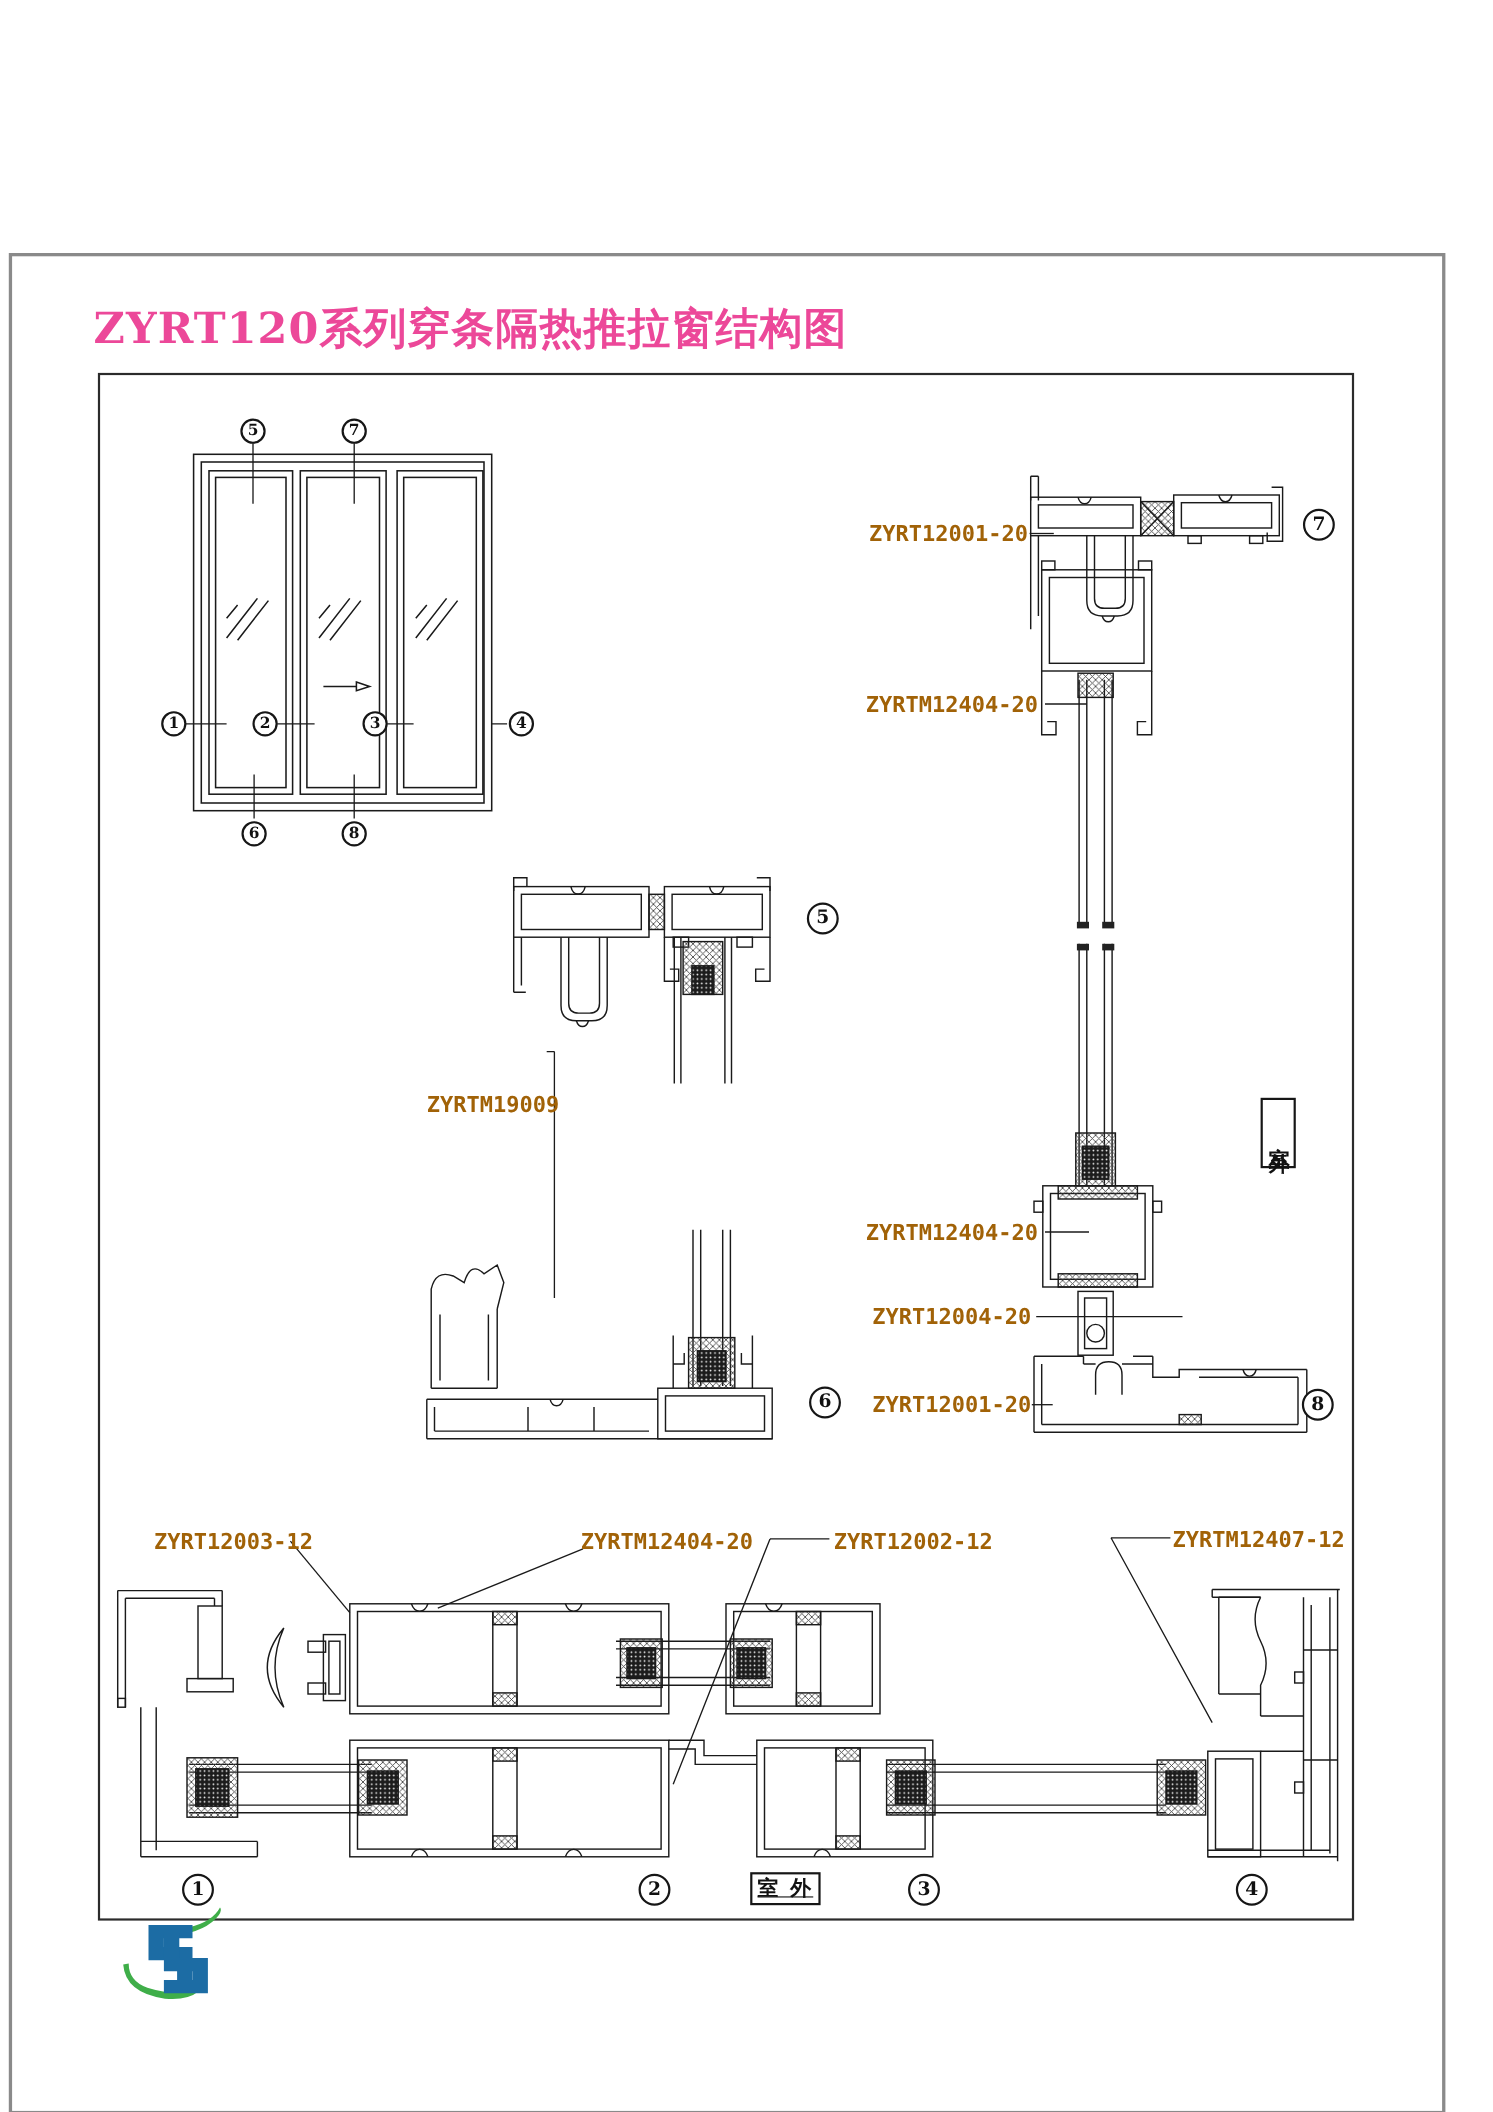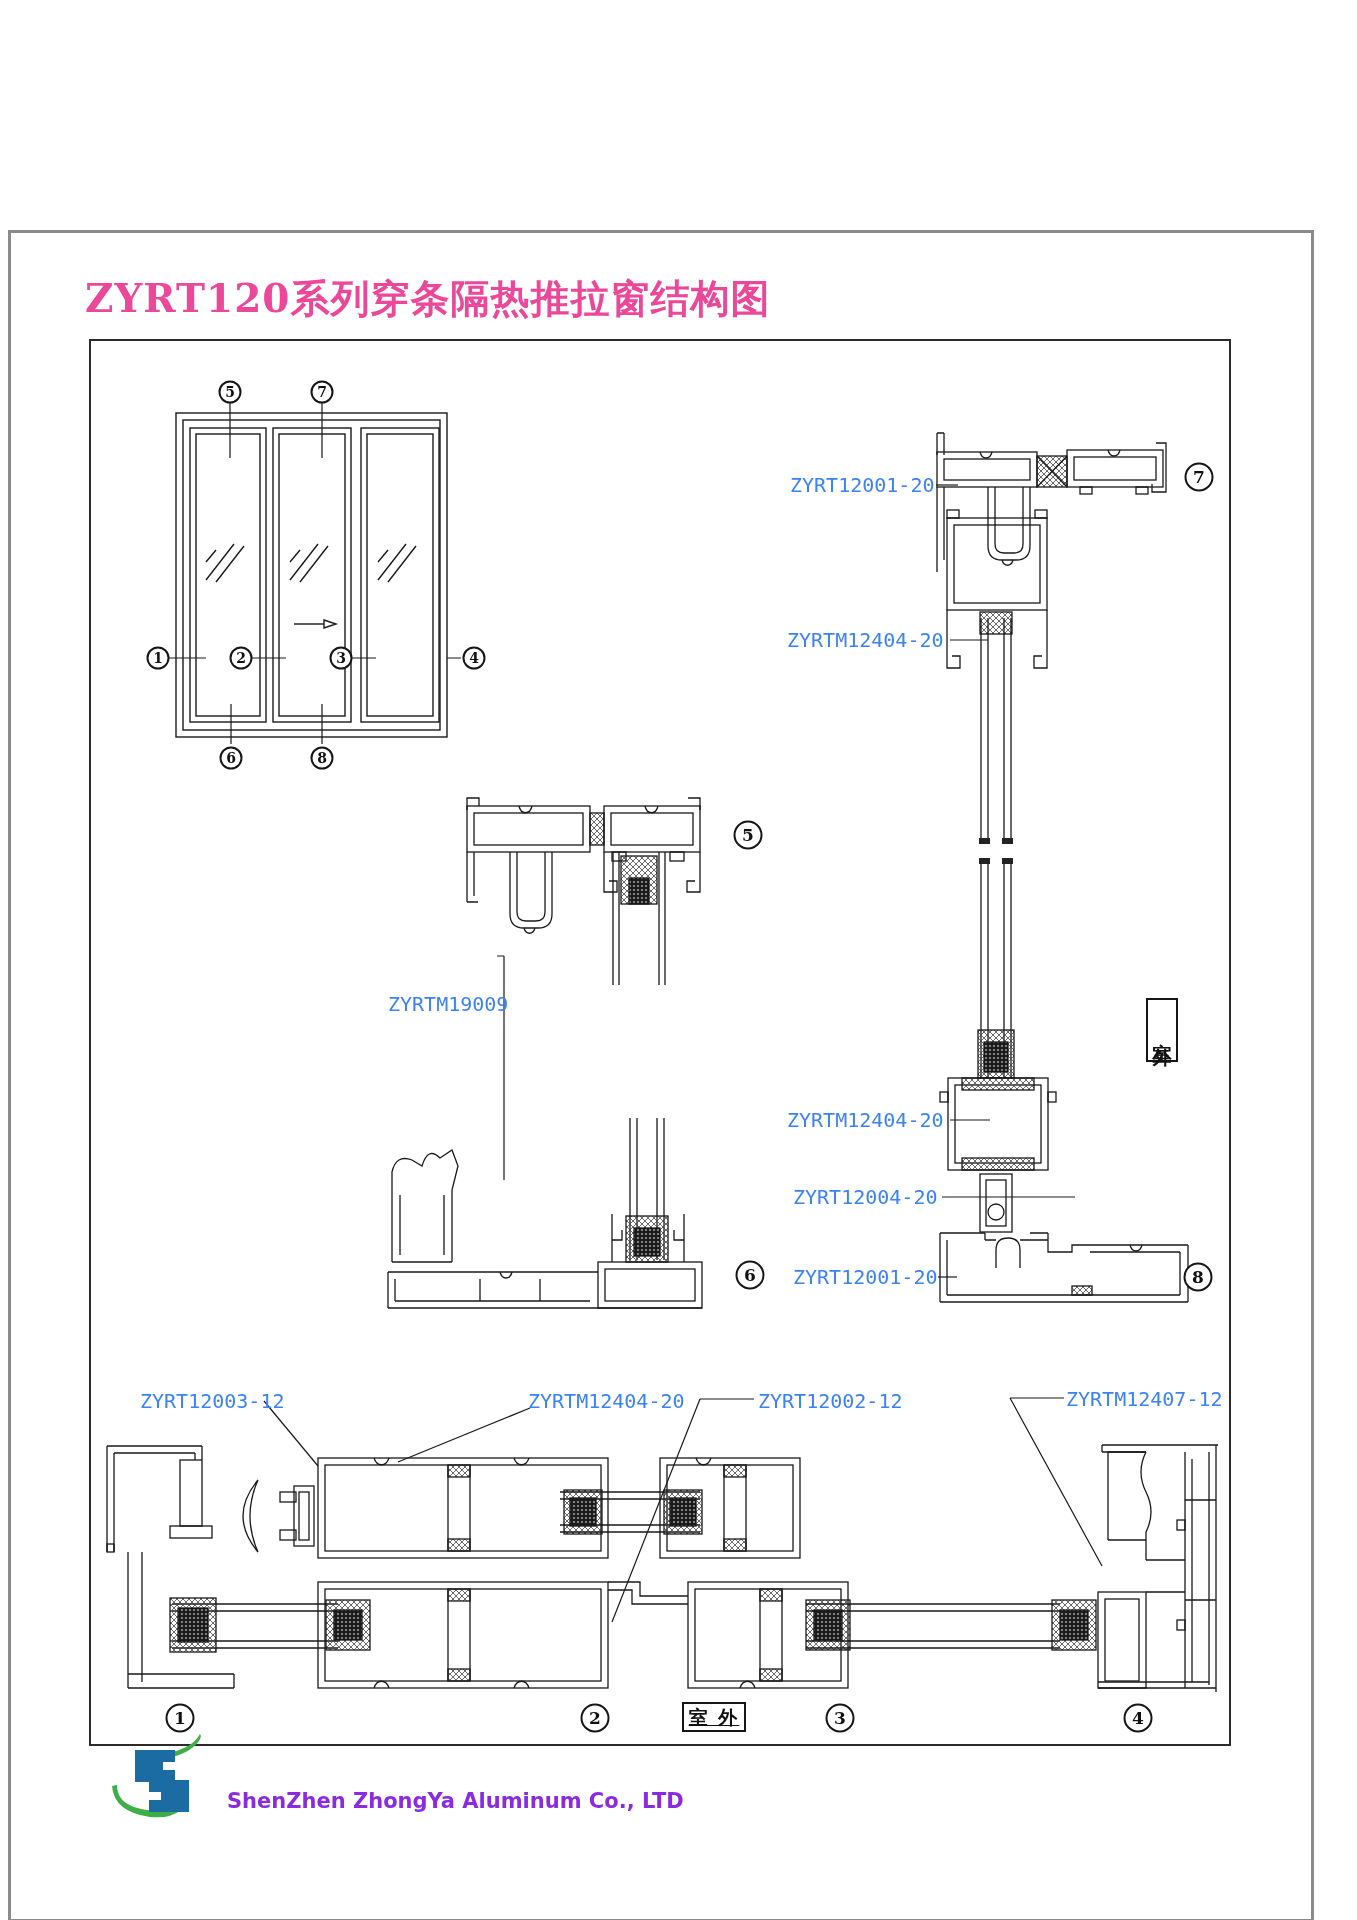--- a/index.html
+++ b/index.html
@@ -7,21 +7,21 @@
          font-family:"Liberation Sans",sans-serif;}
   #outer-border{position:absolute;left:8px;top:230px;width:1300px;height:1686px;
 ns         border:3px solid #8a8a8a;}
   #outer-border{border:3px solid #8a8a8a;}
   #inner-frame{position:absolute;left:89px;top:339px;width:1138px;height:1403px;
          border:2px solid #2b2b2b;}
   #draw-title{position:absolute;left:85px;top:272px;font-family:"DejaVu Serif","Liberation Serif",serif;
          font-size:39px;font-weight:700;color:#ec4899;letter-spacing:1px;white-space:nowrap;}
   svg.art{position:absolute;left:0;top:0;}
   .lbl{position:absolute;font-family:"DejaVu Sans Mono","Liberation Mono",monospace;
-       font-size:20px;color:#3b82f6;white-space:nowrap;}
+       font-size:20px;color:#a16207;white-space:nowrap;font-weight:bold;}
   .co{position:absolute;border:2px solid #161616;border-radius:50%;background:#fff;
       text-align:center;color:#111;font-family:"DejaVu Serif",serif;font-weight:700;
       transform:translate(-50%,-50%);box-sizing:border-box;}
   .co-s{width:23px;height:23px;font-size:14px;line-height:19px;}
   .co-b{width:29px;height:29px;font-size:17px;line-height:25px;}
   .obox{position:absolute;border:2px solid #161616;background:#fff;color:#111;
         font-size:19px;font-weight:600;box-sizing:border-box;
         font-family:"DejaVu Sans",sans-serif;}
   .obox-v{width:32px;height:64px;writing-mode:vertical-rl;text-orientation:upright;
         letter-spacing:5px;padding-top:5px;text-align:center;}
@@ -283,15 +283,14 @@
   <div class="lbl" style="left:793px;top:1265px;">ZYRT12001-20</div>
   <div class="lbl" style="left:368px;top:992px;margin-left:20px;">ZYRTM19009</div>
   <div class="lbl" style="left:140px;top:1389px;">ZYRT12003-12</div>
   <div class="lbl" style="left:528px;top:1389px;">ZYRTM12404-20</div>
   <div class="lbl" style="left:758px;top:1389px;">ZYRT12002-12</div>
   <div class="lbl" style="left:1066px;top:1387px;">ZYRTM12407-12</div>
 
   <div class="obox obox-v" style="left:1146px;top:998px;">室外</div>
   <div class="obox obox-h" style="left:682px;top:1702px;">室 外</div>
 
-  <div id="company-en">ShenZhen ZhongYa Aluminum Co., LTD</div>
 
 </div>
 
 </body></html>

